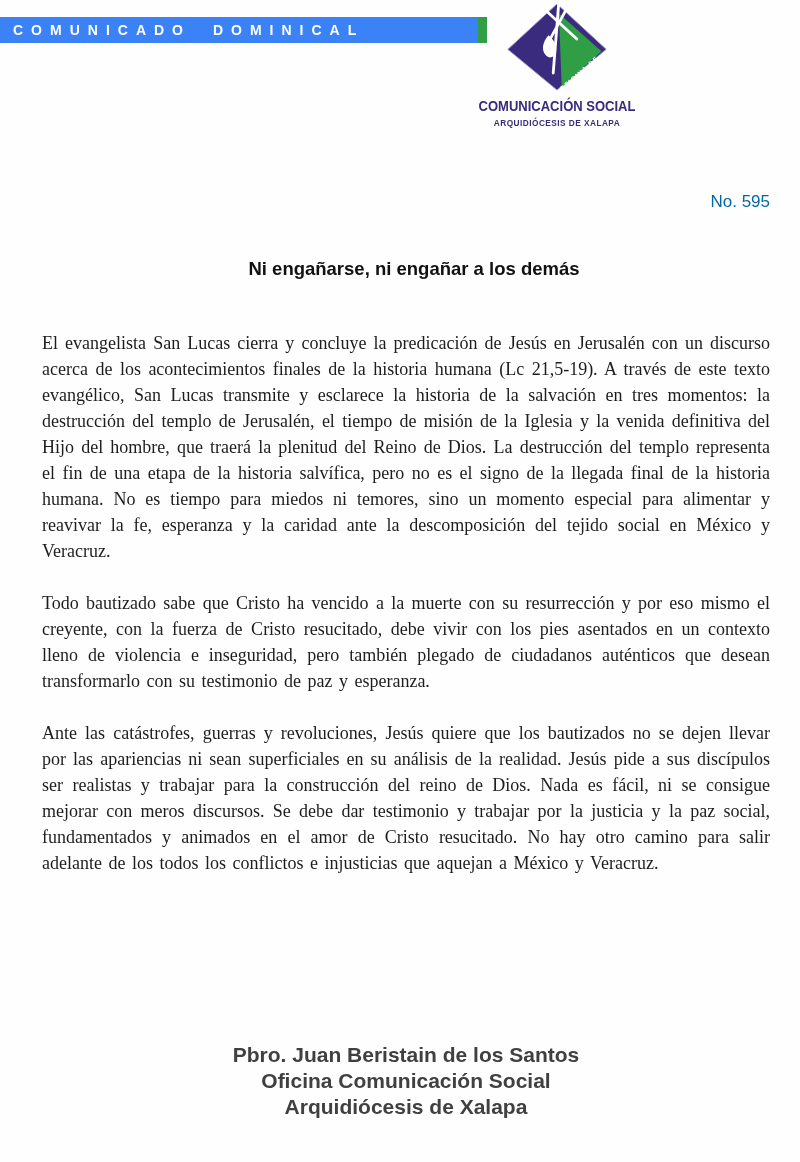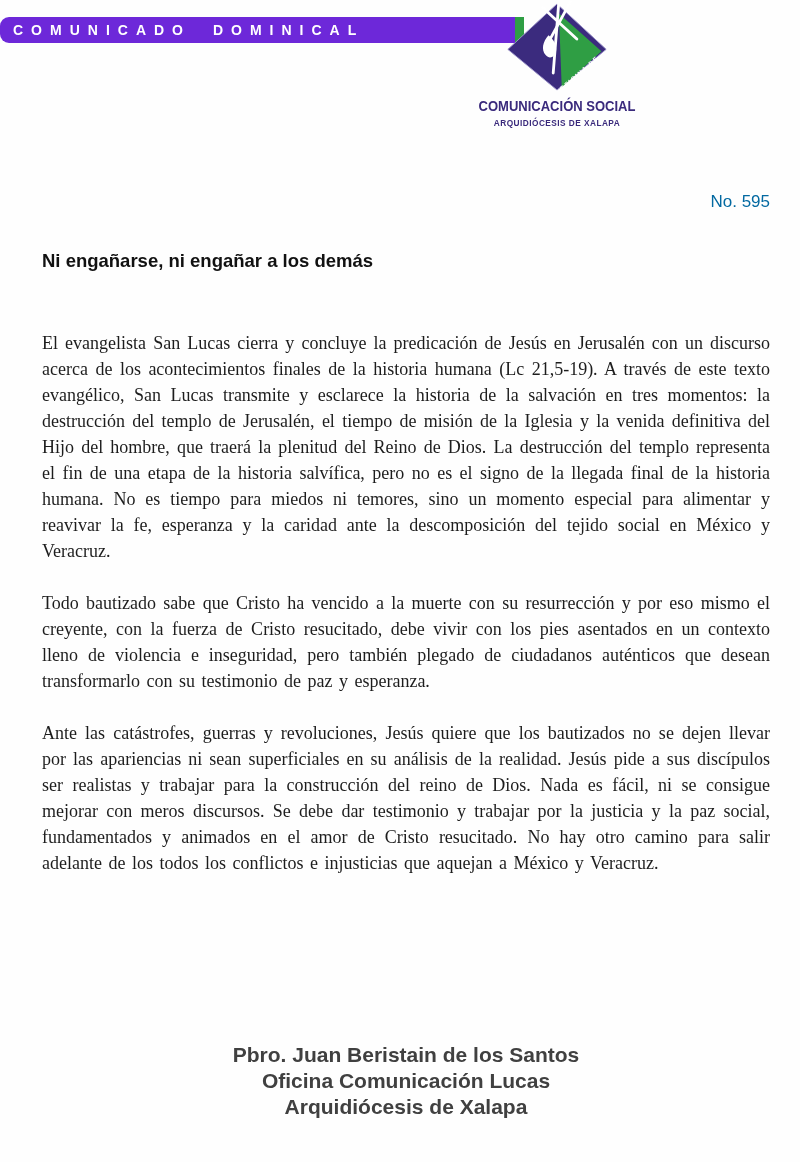--- a/index.html
+++ b/index.html
@@ -10,23 +10,22 @@
     background: #fefefe;
     font-family: "Liberation Sans", sans-serif;
     color: #1d1d1d;
     overflow: hidden;
   }
 
   
   .banner {
     position: absolute;
     left: 0; top: 17px;
-    width: 524px; height: 26px;
-    background: #6d28d9;
-    border-radius: 9px;
+    width: 487px; height: 26px;
+    background: #3b82f6;
   }
   .banner-text {
     position: absolute;
     left: 13px; top: 0;
     line-height: 26px;
     color: #ffffff;
     font-weight: bold;
     font-size: 14px;
     letter-spacing: 8px;
     word-spacing: 10px;
@@ -76,22 +75,22 @@
     font-size: 17px;
     line-height: 23px;
     color: #0369a1;
   }
 
   
   .title {
     position: absolute;
     left: 42px; top: 250px;
     width: 728px;
-    margin: 0;
-    text-align: left;
+    margin: 8px;
+    text-align: center;
     font-size: 18.5px;
     font-weight: bold;
     color: #111111;
   }
 
   
   .body-text {
     position: absolute;
     left: 42px; top: 330px;
     width: 728px;
@@ -149,17 +148,17 @@
   <h1 class="title">Ni engañarse, ni engañar a los demás</h1>
 
   <div class="body-text">
     <p>El evangelista San Lucas cierra y concluye la predicación de Jesús en Jerusalén con un discurso acerca de los acontecimientos finales de la historia humana (Lc 21,5-19). A través de este texto evangélico, San Lucas transmite y esclarece la historia de la salvación en tres momentos: la destrucción del templo de Jerusalén, el tiempo de misión de la Iglesia y la venida definitiva del Hijo del hombre, que traerá la plenitud del Reino de Dios. La destrucción del templo representa el fin de una etapa de la historia salvífica, pero no es el signo de la llegada final de la historia humana. No es tiempo para miedos ni temores, sino un momento especial para alimentar y reavivar la fe, esperanza y la caridad ante la descomposición del tejido social en México y Veracruz.</p>
     <p>Todo bautizado sabe que Cristo ha vencido a la muerte con su resurrección y por eso mismo el creyente, con la fuerza de Cristo resucitado, debe vivir con los pies asentados en un contexto lleno de violencia e inseguridad, pero también plegado de ciudadanos auténticos que desean transformarlo con su testimonio de paz y esperanza.</p>
     <p>Ante las catástrofes, guerras y revoluciones, Jesús quiere que los bautizados no se dejen llevar por las apariencias ni sean superficiales en su análisis de la realidad. Jesús pide a sus discípulos ser realistas y trabajar para la construcción del reino de Dios. Nada es fácil, ni se consigue mejorar con meros discursos. Se debe dar testimonio y trabajar por la justicia y la paz social, fundamentados y animados en el amor de Cristo resucitado. No hay otro camino para salir adelante de los todos los conflictos e injusticias que aquejan a México y Veracruz.</p>
   </div>
 
   <div class="signature">
     <div>Pbro. Juan Beristain de los Santos</div>
-    <div>Oficina Comunicación Lucas</div>
+    <div>Oficina Comunicación Social</div>
     <div>Arquidiócesis de Xalapa</div>
   </div>
 
 </div>
 
 </body></html>

